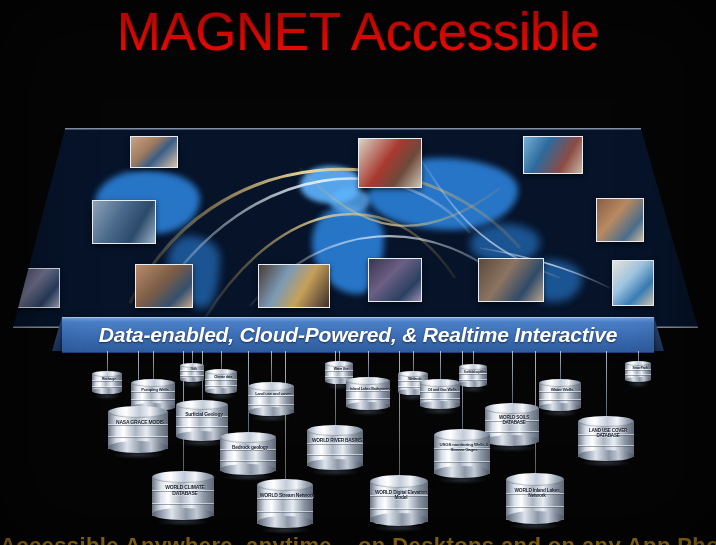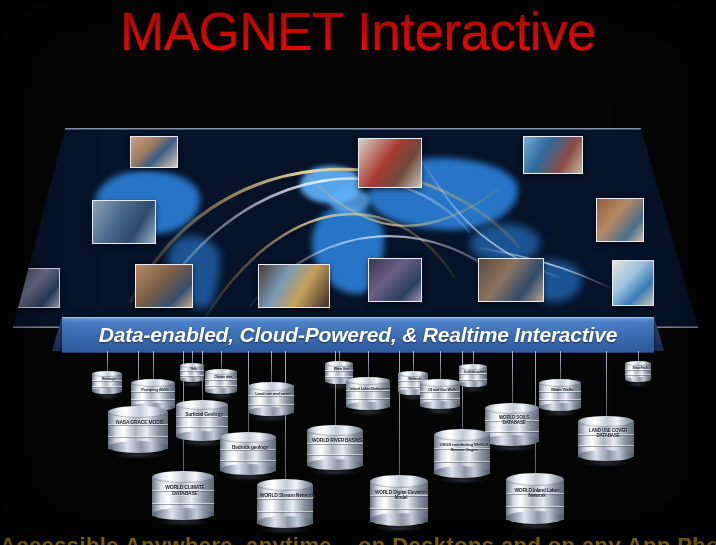--- a/index.html
+++ b/index.html
@@ -120,21 +120,21 @@
     letter-spacing:0.4px;opacity:.92;
   }
   .vignette{position:absolute;inset:0;pointer-events:none;
     box-shadow:inset 0 0 70px 18px rgba(0,0,0,.55);}
 </style>
 </head>
 <body>
 
 <div id="stage">
 
-  <div class="title">MAGNET Interactive</div>
+  <div class="title">MAGNET Accessible</div>
 
   <div class="slab-wrap">
     <div class="slab-clip">
       <div class="slab-bg"></div>
 
       <div class="cont" style="left:95px;top:42px;width:105px;height:64px;"></div>
       <div class="cont dim" style="left:168px;top:108px;width:52px;height:72px;border-radius:40% 60% 30% 70%/35% 30% 70% 65%;"></div>
       <div class="cont bright" style="left:300px;top:38px;width:62px;height:38px;"></div>
       <div class="cont" style="left:312px;top:78px;width:72px;height:88px;border-radius:45% 55% 35% 65%/40% 35% 65% 60%;"></div>
       <div class="cont" style="left:368px;top:30px;width:150px;height:72px;"></div>

